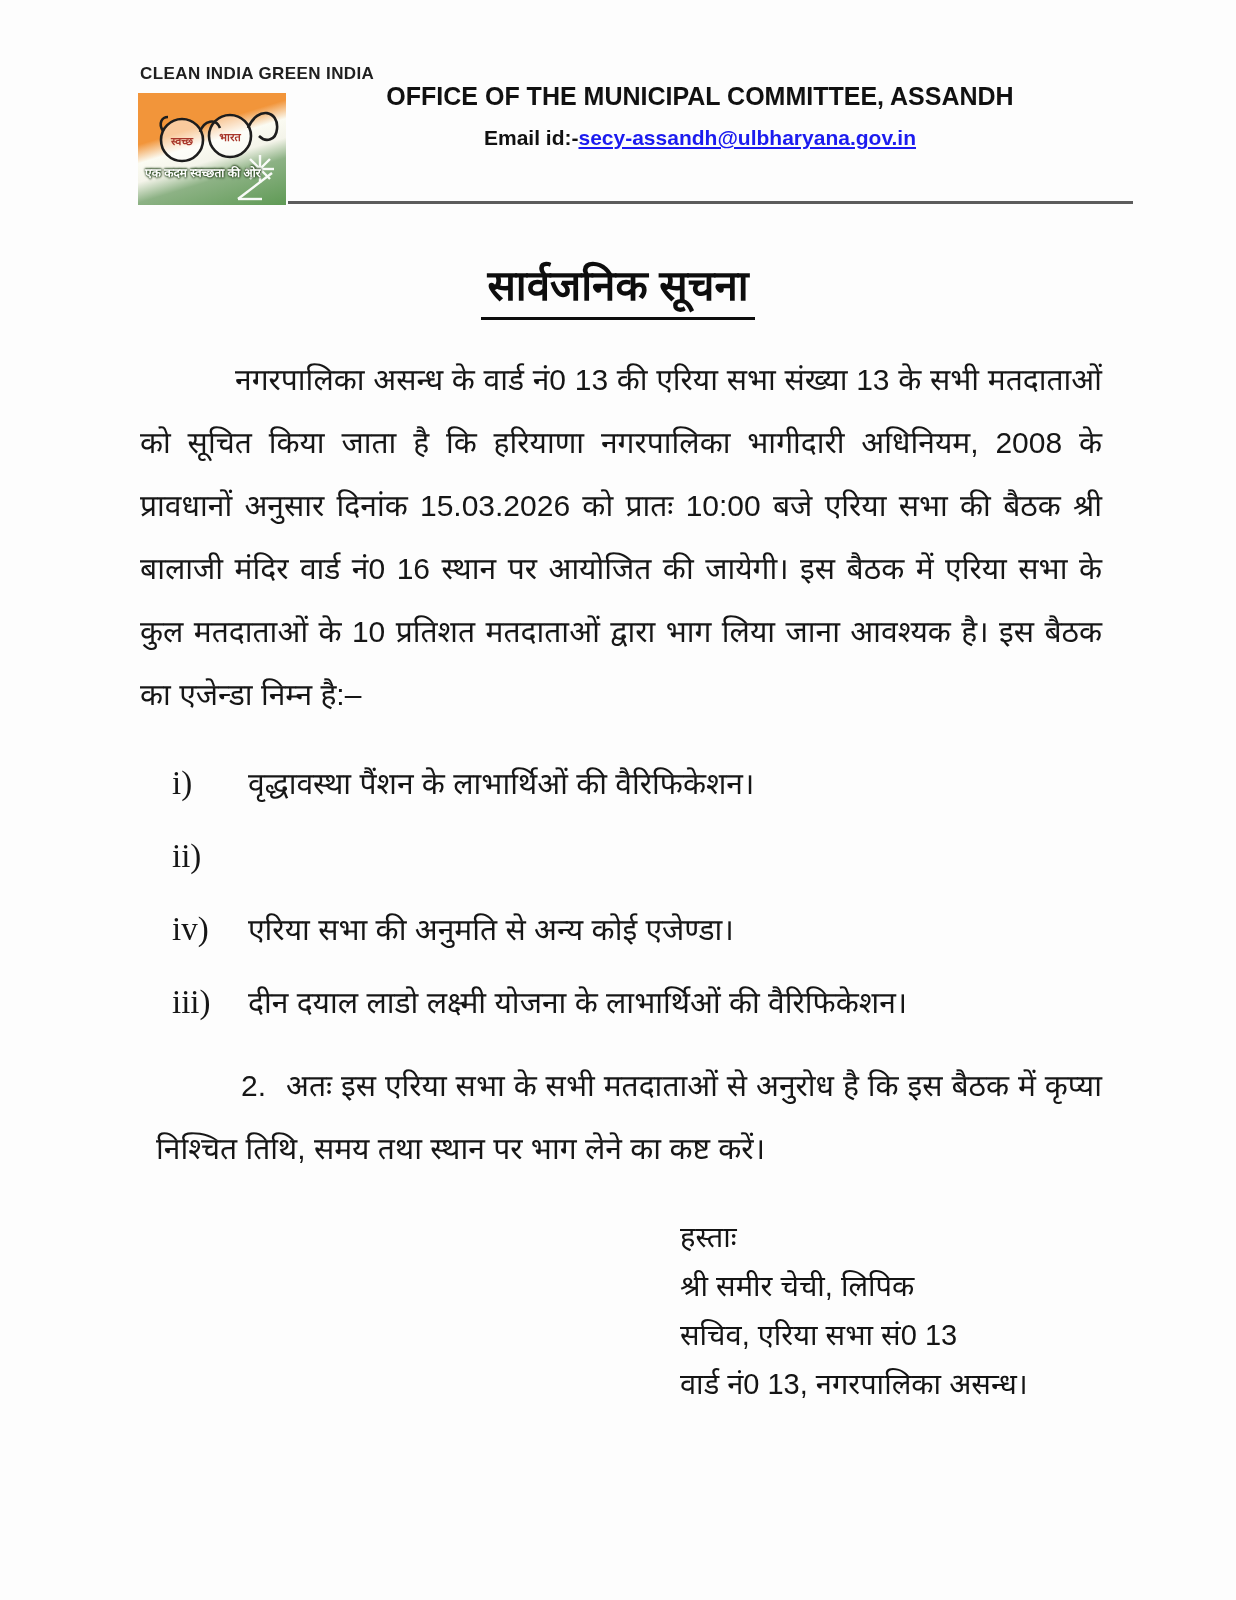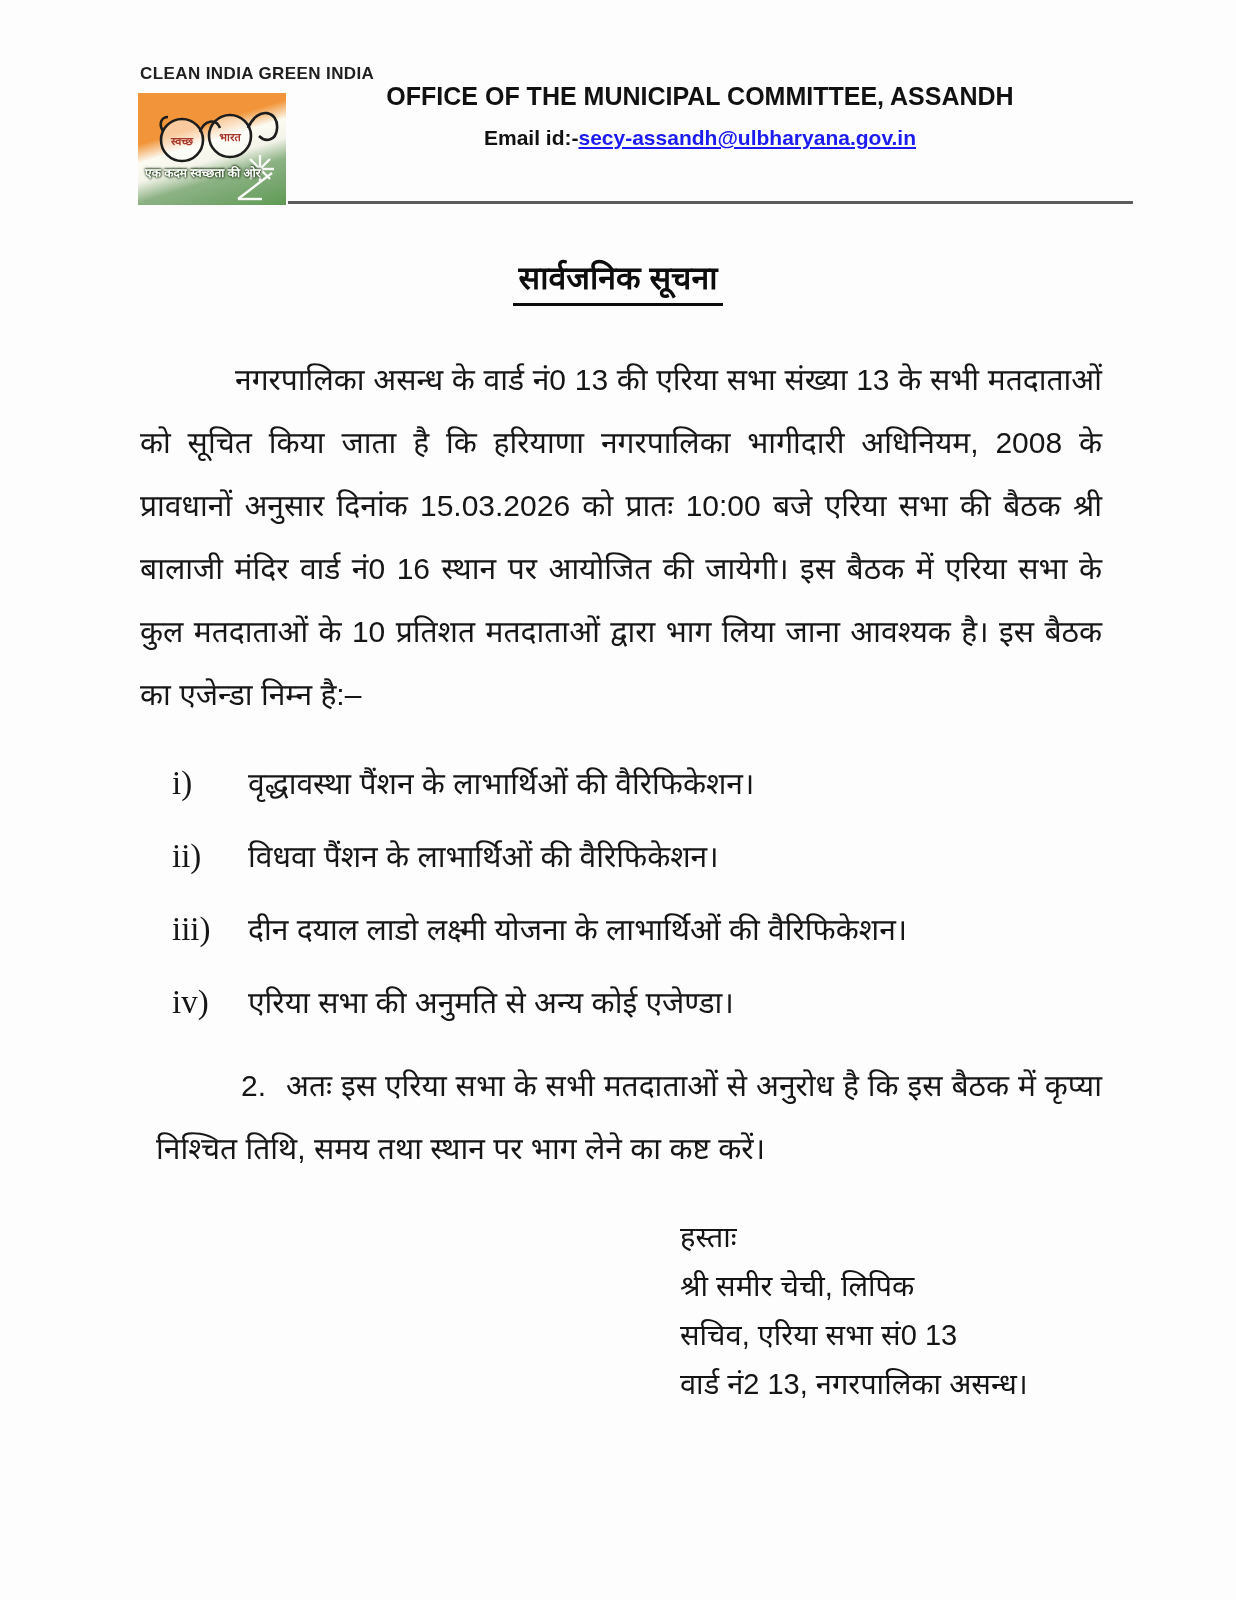--- a/index.html
+++ b/index.html
@@ -37,21 +37,21 @@
   .hindi-subtitle{font-size:26px;font-weight:bold;margin-top:9px;color:#131313;}
   .header-rule{
     position:absolute;left:288px;top:201px;width:845px;height:0;
     border-top:3px solid #5c5c5c;
   }
   
   .notice-title-wrap{
     position:absolute;left:0;top:255px;width:100%;text-align:center;
   }
   .notice-title{
-    display:inline-block;font-size:32px;font-weight:600;color:#0d0d0d;
+    display:inline-block;font-size:42px;font-weight:600;color:#0d0d0d;
     border-bottom:3px solid #0d0d0d;padding:0 6px 5px 6px;
   }
   .body-content{
     position:absolute;left:140px;top:348px;width:962px;
   }
   .para1{
     font-size:30px;line-height:63px;text-align:justify;
     text-indent:95px;margin:0;
   }
   .agenda{margin-top:36px;}
@@ -123,37 +123,36 @@
   <div class="body-content">
     <p class="para1">नगरपालिका असन्ध के वार्ड नं0 13 की एरिया सभा संख्या 13 के सभी मतदाताओं को सूचित किया जाता है कि हरियाणा नगरपालिका भागीदारी अधिनियम, 2008 के प्रावधानों अनुसार दिनांक 15.03.2026 को प्रातः 10:00 बजे एरिया सभा की बैठक श्री बालाजी मंदिर वार्ड नं0 16 स्थान पर आयोजित की जायेगी। इस बैठक में एरिया सभा के कुल मतदाताओं के 10 प्रतिशत मतदाताओं द्वारा भाग लिया जाना आवश्यक है। इस बैठक का एजेन्डा निम्न है:–</p>
 
     <div class="agenda">
       <div class="agenda-item">
         <span class="agenda-num">i)</span>
         <span class="agenda-text">वृद्धावस्था पैंशन के लाभार्थिओं की वैरिफिकेशन।</span>
       </div>
       <div class="agenda-item">
         <span class="agenda-num">ii)</span>
-        <span class="agenda-text">विधवा पैंशन के लाभार्थिओं की वैरिफिकेशन।</span>
+      </div>
+      <div class="agenda-item">
+        <span class="agenda-num">iv)</span>
+        <span class="agenda-text">एरिया सभा की अनुमति से अन्य कोई एजेण्डा।</span>
       </div>
       <div class="agenda-item">
         <span class="agenda-num">iii)</span>
         <span class="agenda-text">दीन दयाल लाडो लक्ष्मी योजना के लाभार्थिओं की वैरिफिकेशन।</span>
-      </div>
-      <div class="agenda-item">
-        <span class="agenda-num">iv)</span>
-        <span class="agenda-text">एरिया सभा की अनुमति से अन्य कोई एजेण्डा।</span>
       </div>
     </div>
 
     <p class="para2">
       <span class="para2-num">2.</span><span>अतः इस एरिया  सभा के सभी मतदाताओं से अनुरोध है कि इस बैठक में कृप्या निश्चित तिथि, समय तथा स्थान पर भाग लेने का कष्ट करें।</span>
     </p>
   </div>
 
   <div class="signature">
     <div>हस्ताः</div>
     <div>श्री समीर चेची, लिपिक</div>
     <div>सचिव, एरिया सभा सं0 13</div>
-    <div>वार्ड नं2 13, नगरपालिका असन्ध।</div>
+    <div>वार्ड नं0 13, नगरपालिका असन्ध।</div>
   </div>
 
 </div>
 
 </body></html>

